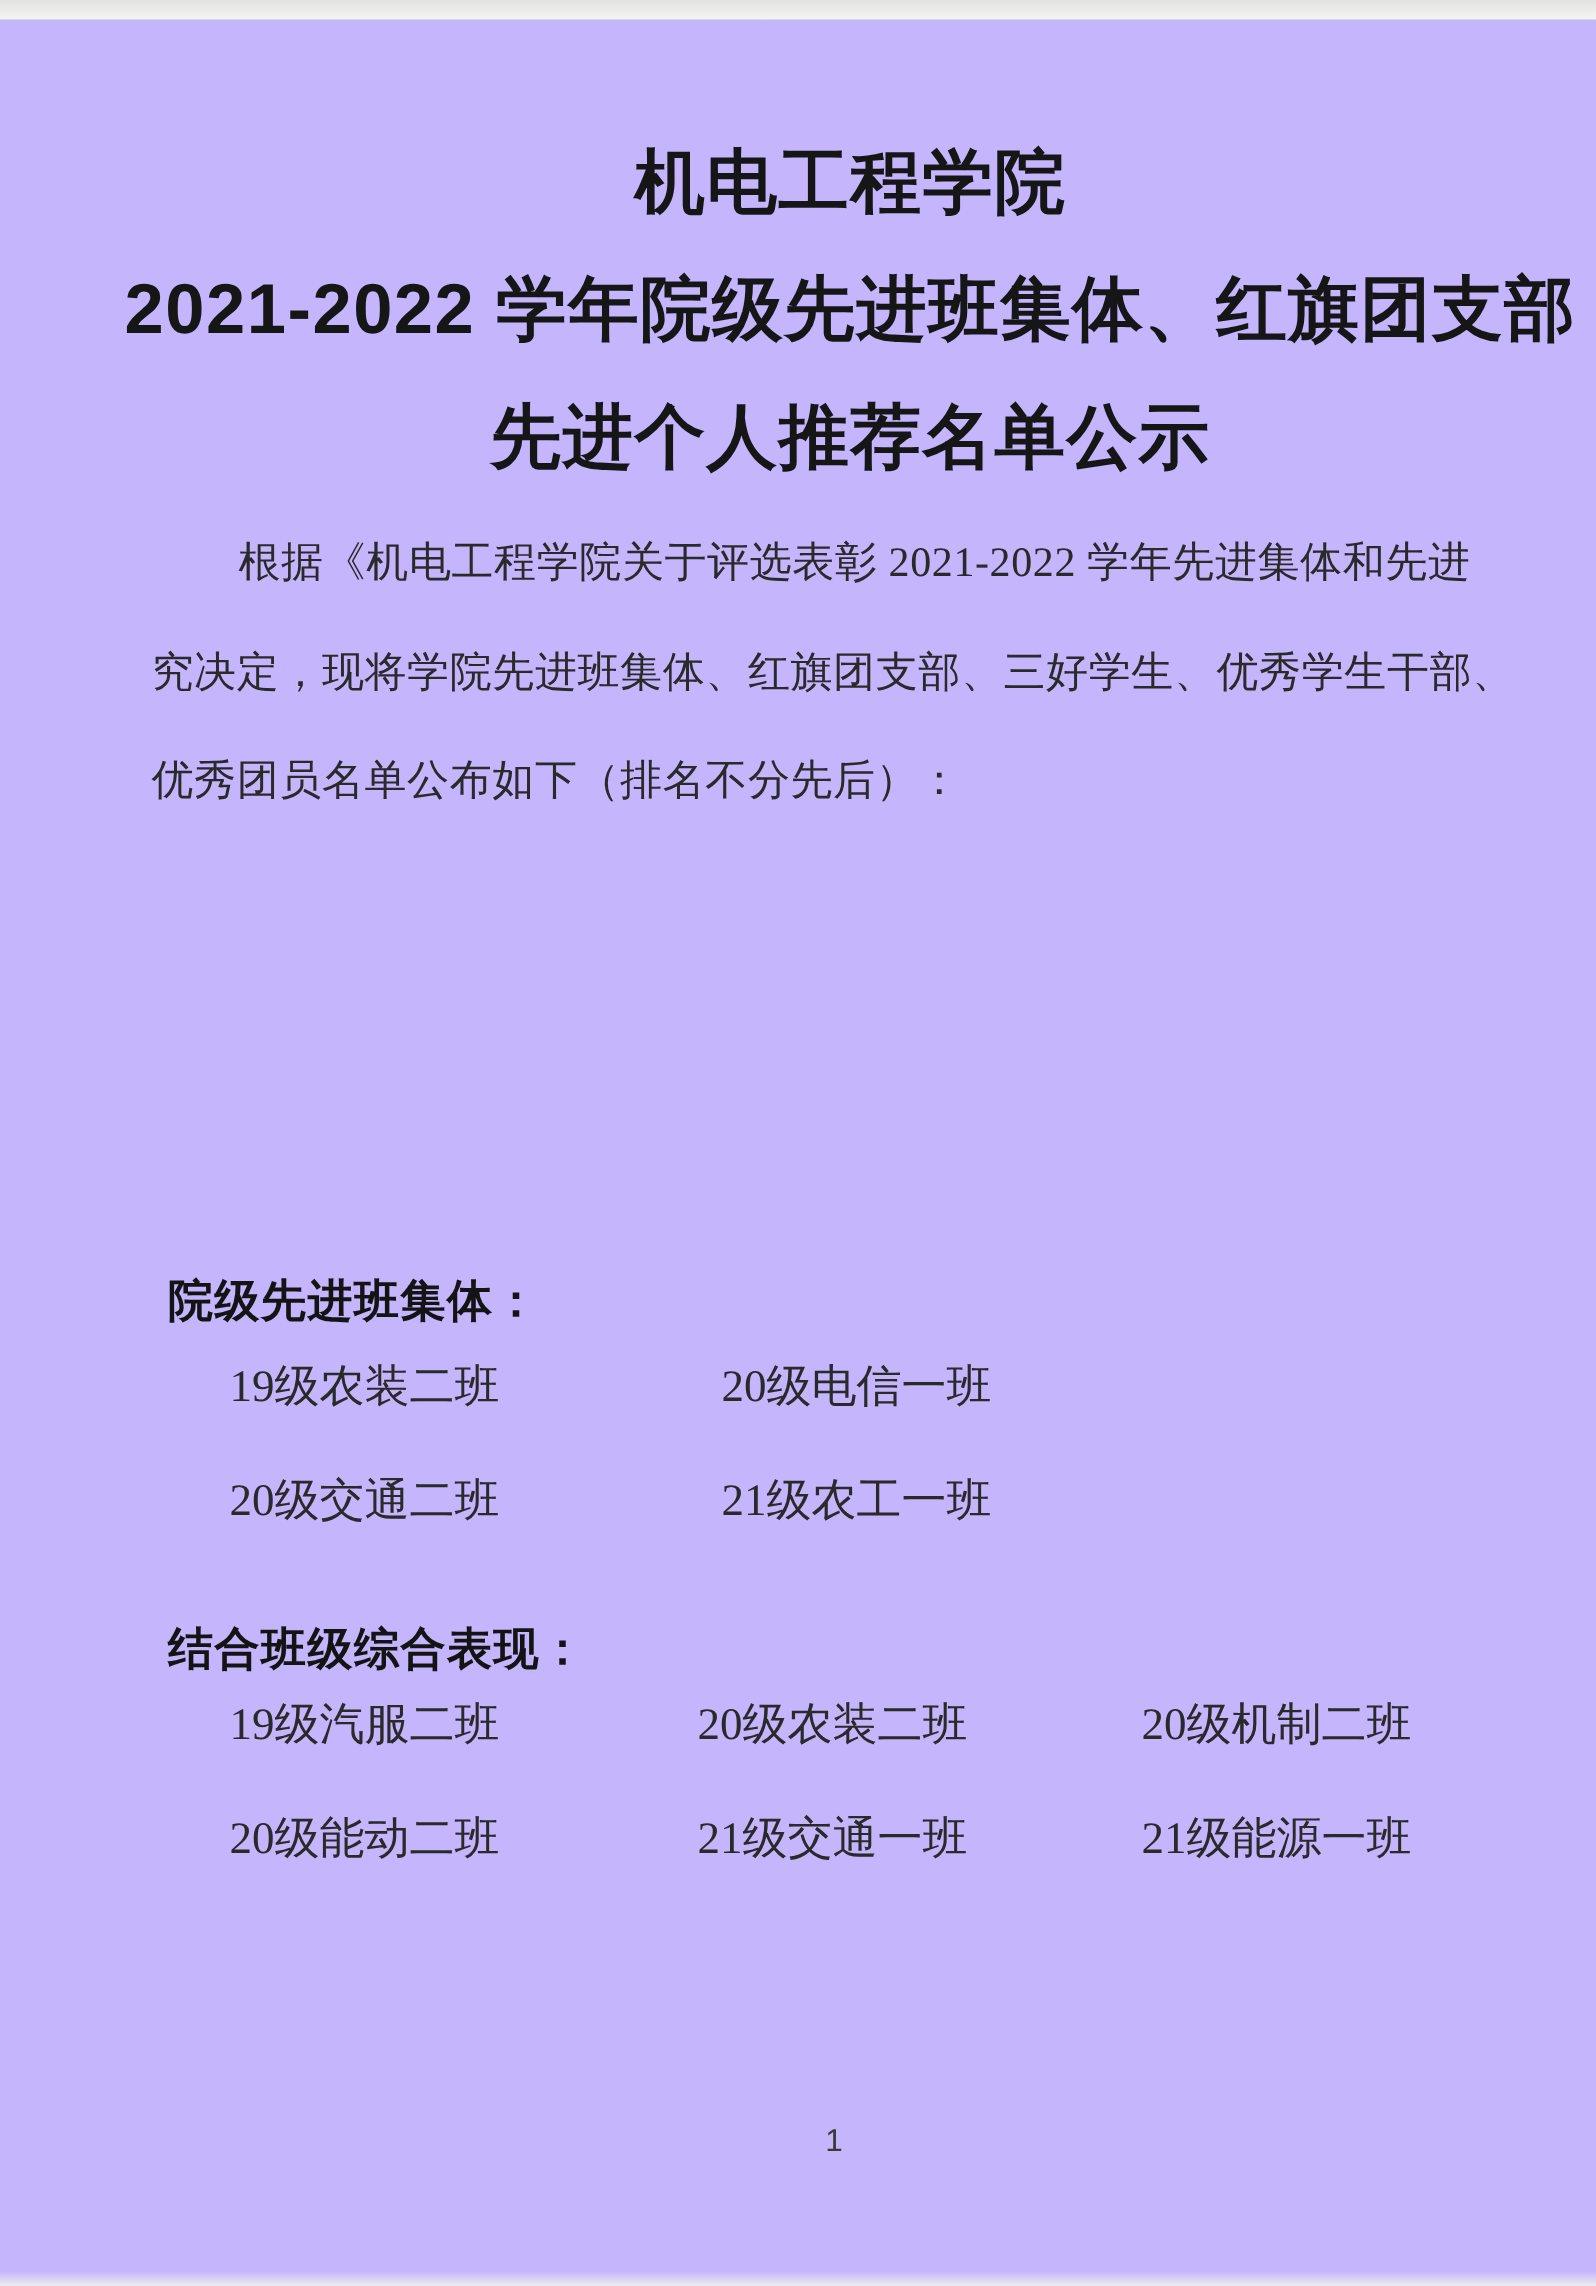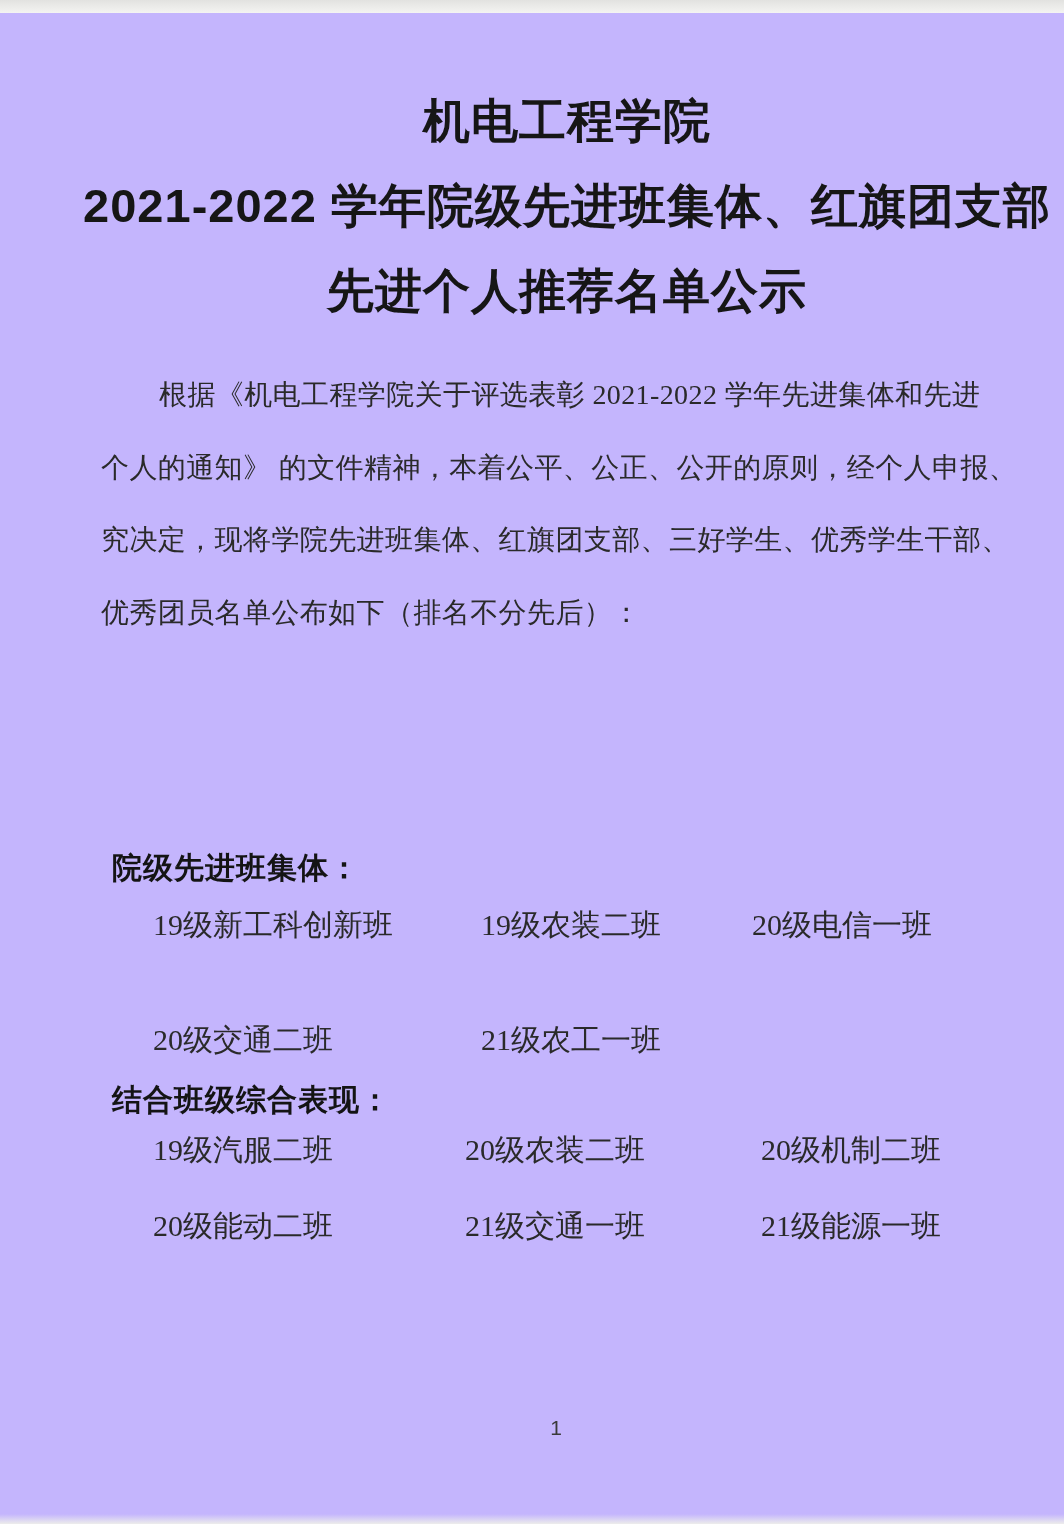--- a/index.html
+++ b/index.html
@@ -44,21 +44,21 @@
     font-size: 47px;
     line-height: 47px;
     letter-spacing: 1px;
     white-space: nowrap;
   }
   .title-line + .title-line {
     margin-top: 38px;
   }
   .paragraph {
     position: absolute;
-    top: 359px;
+    top: 340px;
     left: 101px;
     width: 910px;
     font-size: 28px;
     line-height: 72.5px;
     letter-spacing: 0.4px;
     color: #2a2a2a;
   }
   .para-line {
     margin: 0;
     white-space: nowrap;
@@ -86,21 +86,21 @@
     box-sizing: border-box;
     padding-left: 52px;
     display: grid;
     font-size: 30px;
     line-height: 36px;
     color: #2a2a2a;
   }
   .cols-s1 { grid-template-columns: 328px 271px auto; }
   .cols-s2 { grid-template-columns: 312px 296px auto; }
   .row-s1-1 { top: 907px; }
-  .row-s1-2 { top: 1022px; }
+  .row-s1-2 { top: 983px; }
   .row-s2-1 { top: 1132px; }
   .row-s2-2 { top: 1208px; }
   .class-cell {
     white-space: nowrap;
   }
   .page-number {
     position: absolute;
     top: 1416px;
     left: 0;
     width: 100%;
@@ -120,29 +120,27 @@
   <div class="scan-strip-top"></div>
 
   <header class="title-block">
     <div class="title-line">机电工程学院</div>
     <div class="title-line">2021-2022 学年院级先进班集体、红旗团支部</div>
     <div class="title-line">先进个人推荐名单公示</div>
   </header>
 
   <main class="paragraph">
     <p class="para-line indent">根据《机电工程学院关于评选表彰 2021-2022 学年先进集体和先进</p>
-    <p class="para-line">个人的通知》 的文件精神，本着公平、公正、公开的原则，经个人申报、</p>
     <p class="para-line">究决定，现将学院先进班集体、红旗团支部、三好学生、优秀学生干部、</p>
     <p class="para-line">优秀团员名单公布如下（排名不分先后）：</p>
   </main>
 
   <h2 class="section-header header-sec1">院级先进班集体：</h2>
 
   <div class="class-row cols-s1 row-s1-1">
-    <span class="class-cell">19级新工科创新班</span>
     <span class="class-cell">19级农装二班</span>
     <span class="class-cell">20级电信一班</span>
   </div>
   <div class="class-row cols-s1 row-s1-2">
     <span class="class-cell">20级交通二班</span>
     <span class="class-cell">21级农工一班</span>
     <span class="class-cell"></span>
   </div>
 
   <h2 class="section-header header-sec2">结合班级综合表现：</h2>

